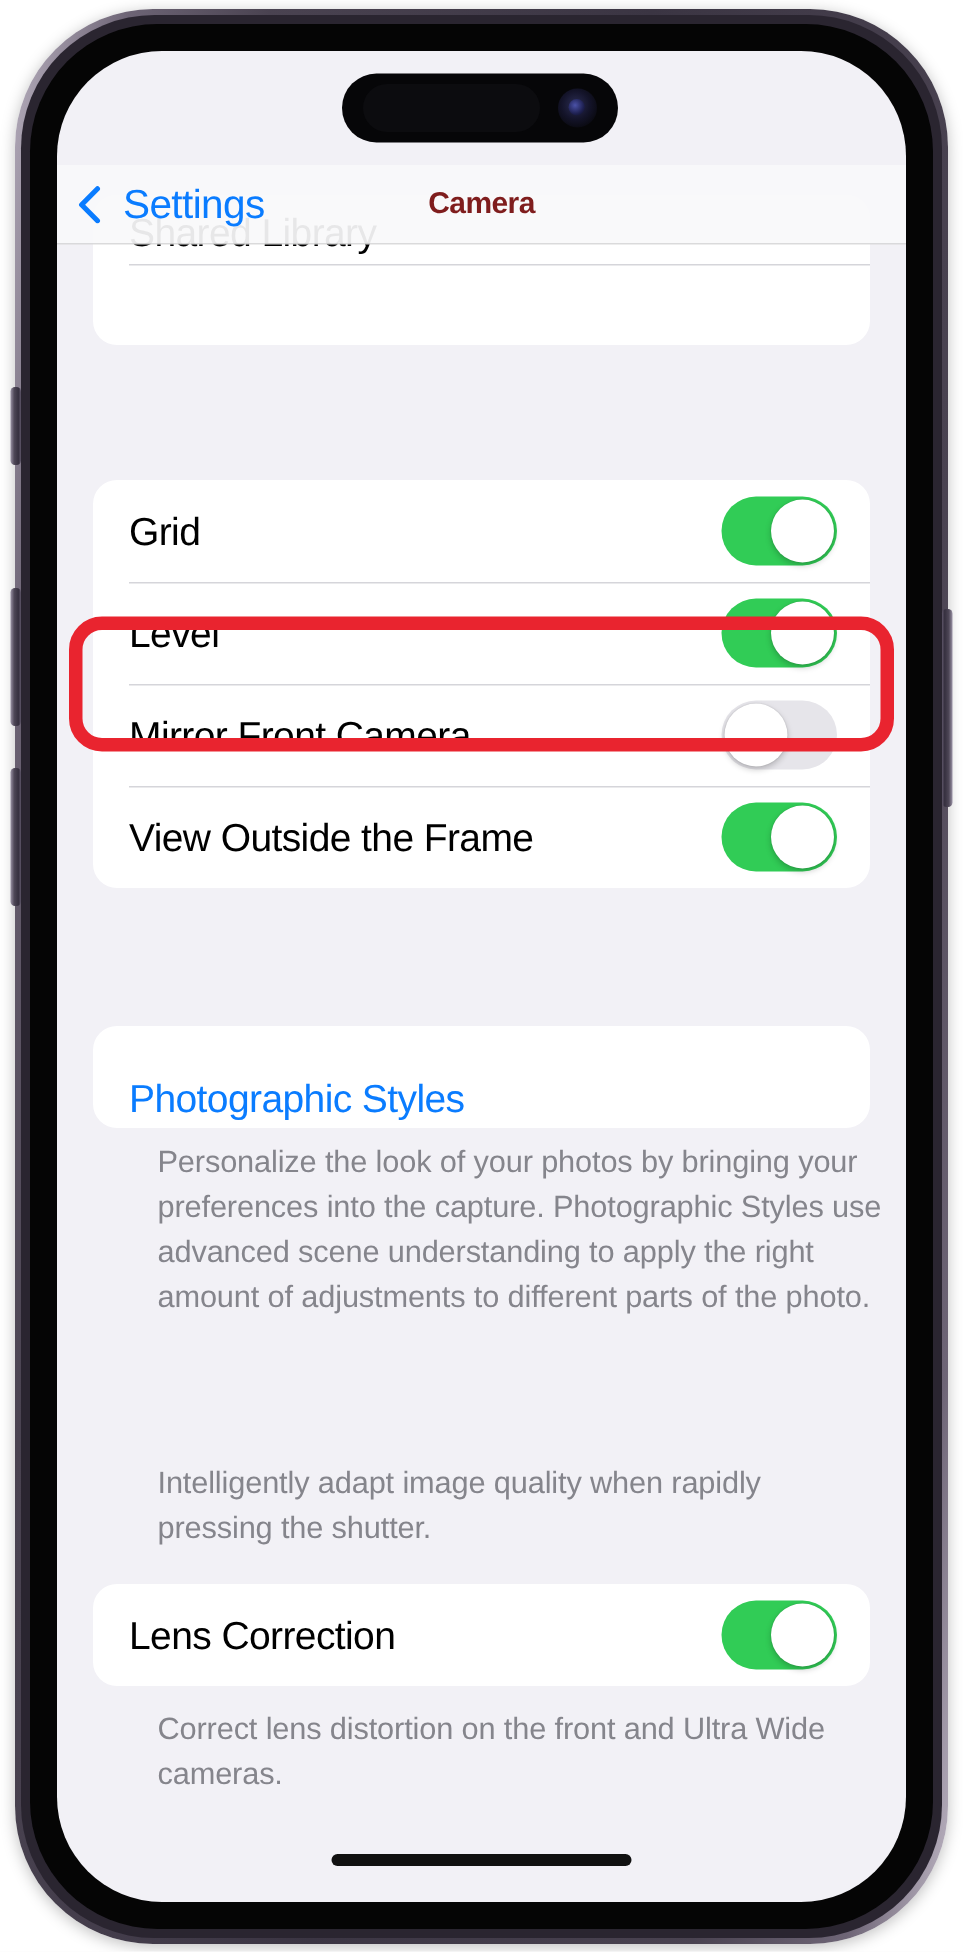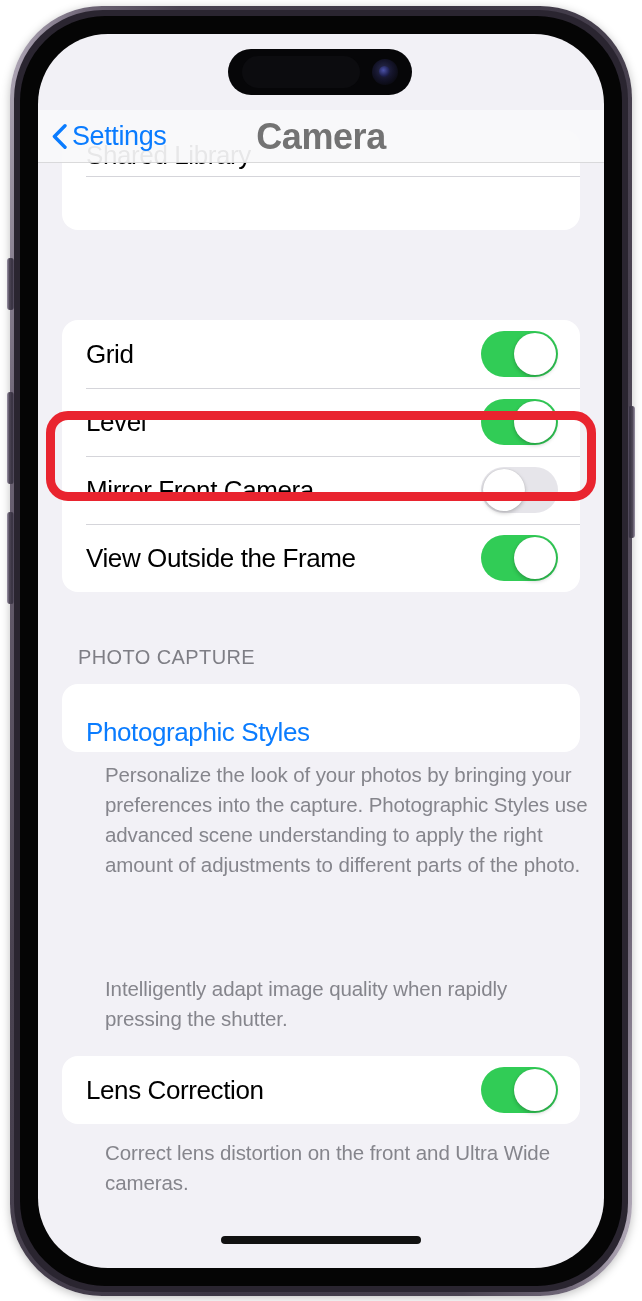--- a/index.html
+++ b/index.html
@@ -163,37 +163,37 @@
     left: 0; top: 76px;
     width: 566px; height: 53px;
     background: rgba(249,249,250,0.93);
     border-bottom: 1px solid rgba(0,0,0,0.12);
     z-index: 5;
   }
   .nav-back {
     position: absolute;
     left: 14px; top: 0;
     height: 53px;
-    display: flex; align-items: center; gap: 5px;
+    display: flex; align-items: center; gap: 15px;
     cursor: pointer;
   }
   .chev { width: 15px; height: 25px; }
   .nav-back-label {
     font-size: 27px;
     color: #0a7cff;
     letter-spacing: -0.4px;
   }
   .nav-title {
     position: absolute;
     left: 0; top: 0;
     width: 566px; height: 53px;
     display: flex; align-items: center; justify-content: center;
-    font-size: 36px;
+    font-size: 20px;
     font-weight: bold;
-    color: #737373;
+    color: #7f1d1d;
     letter-spacing: -0.4px;
   }
 
   
   .content {
     position: absolute;
     left: 0; top: 0;
     width: 566px;
     height: 1234px;
   }
@@ -364,21 +364,20 @@
         <div class="row">
           <span class="row-label">View Outside the Frame</span>
           <div class="toggle on">
               <div class="knob"></div>
             </div>
         </div>
       </div>
 
       <div class="annotation" style="top:377px"></div>
 
-      <div class="section-header" style="top:612px">PHOTO CAPTURE</div>
 
       <div class="card" style="top:650px">
         <div class="row">
           <span class="row-label link">Photographic Styles</span>
         </div>
       </div>
 
       <div class="footer-text" style="top:726px">Personalize the look of your photos by bringing your preferences into the capture. Photographic Styles use advanced scene understanding to apply the right amount of adjustments to different parts of the photo.</div>
 
 

